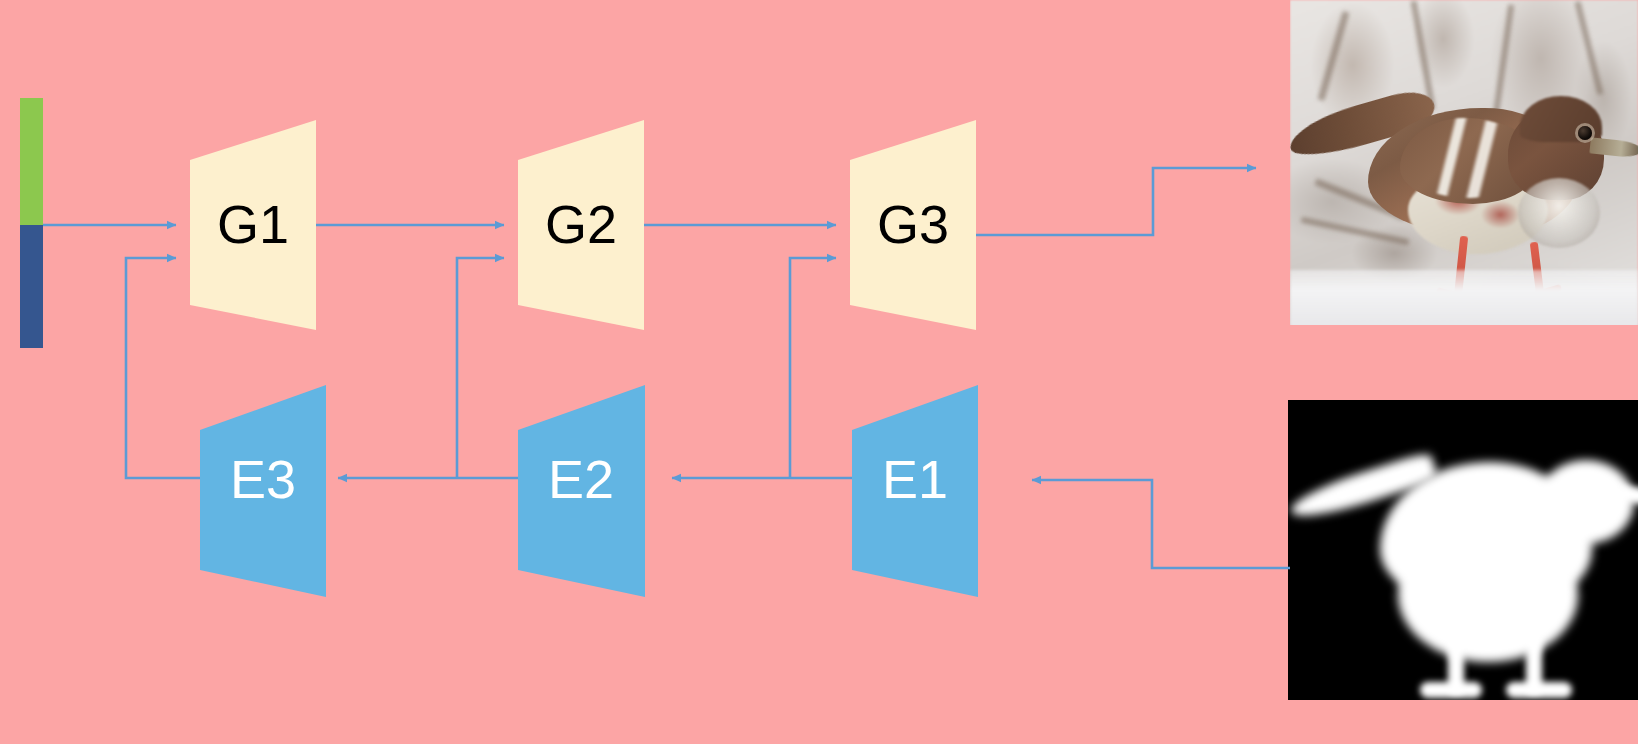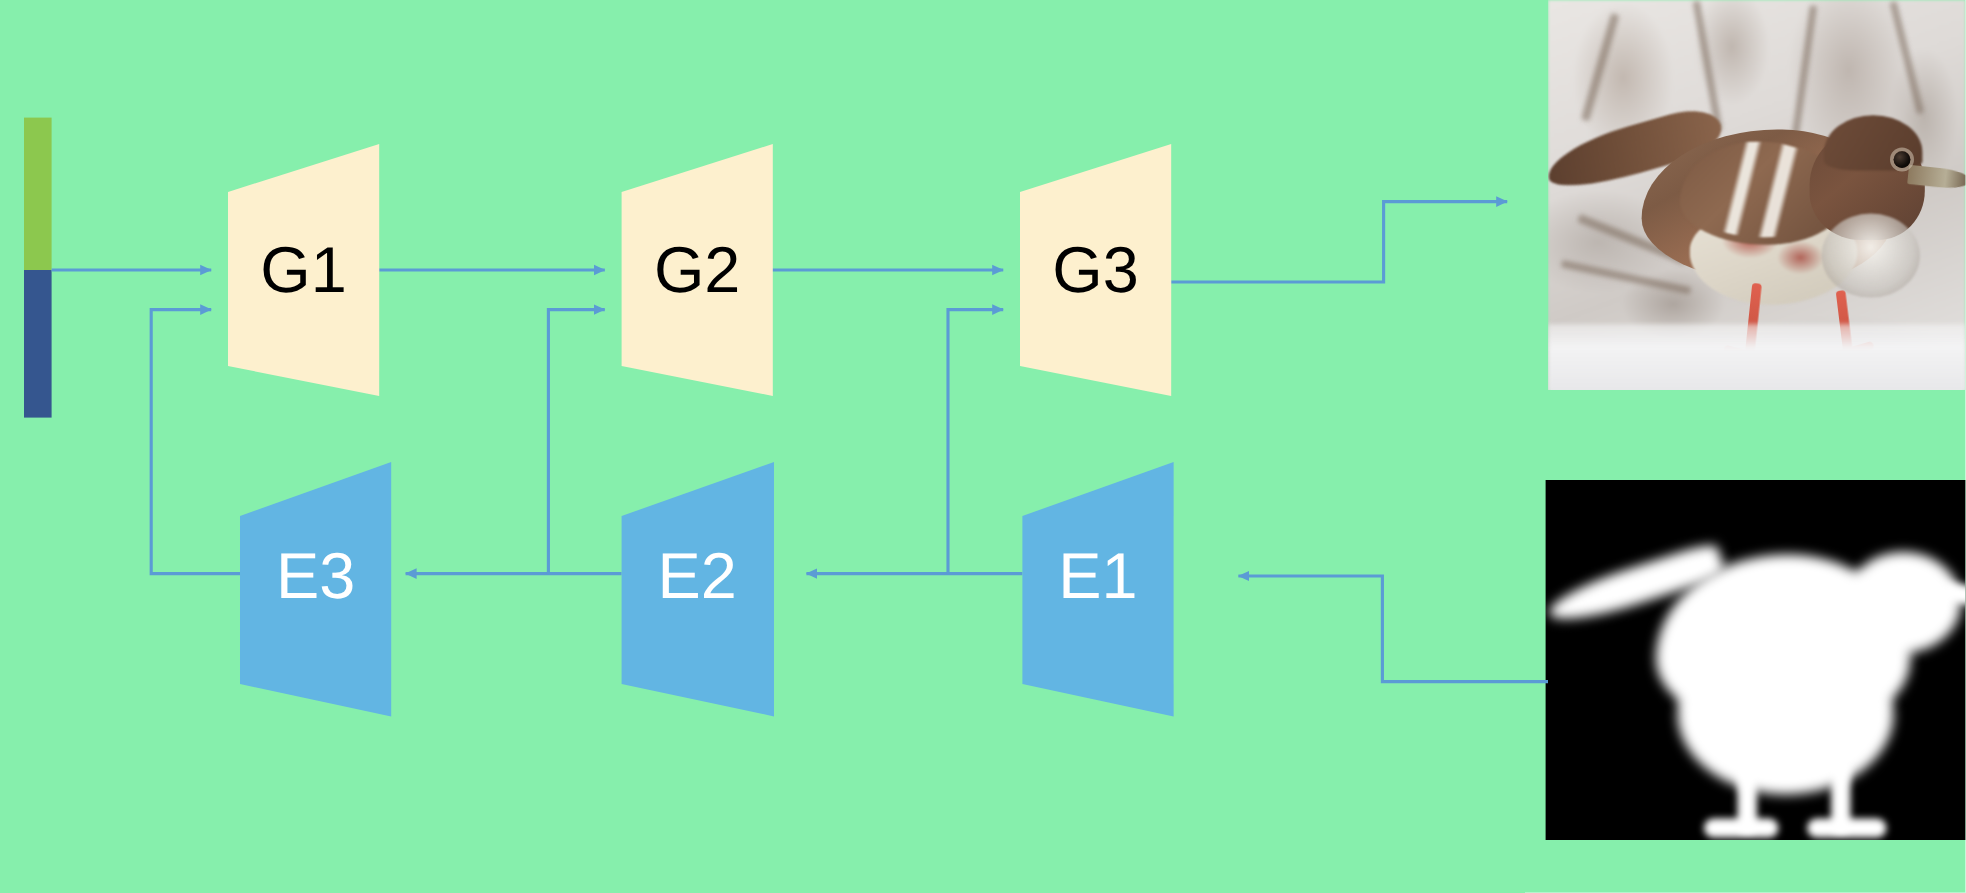--- a/index.html
+++ b/index.html
@@ -1,21 +1,21 @@
 <!DOCTYPE html>
 <html><head>
 <meta charset="utf-8">
 <title>Generator-Encoder Cascade Diagram</title>
 <style>
   html,body{margin:0;padding:0;background:#ffffff;}
   body{
     font-family:"Liberation Sans","DejaVu Sans",sans-serif;
     width:1638px;height:744px;overflow:hidden;position:relative;
   }
-  #stage{position:absolute;left:0;top:0;width:1638px;height:744px;background:#86efac;}
+  #stage{position:absolute;left:0;top:0;width:1638px;height:744px;background:#fca5a5;}
   #svgroot{position:absolute;left:0;top:0;width:1638px;height:744px;}
   .blk-label{
     font-family:"Liberation Sans","DejaVu Sans",sans-serif;
     font-size:54px;font-weight:400;
     dominant-baseline:middle;text-anchor:middle;
   }
   .glabel{fill:#000000;}
   .elabel{fill:#ffffff;}
   
   .photo{position:absolute;overflow:hidden;}

